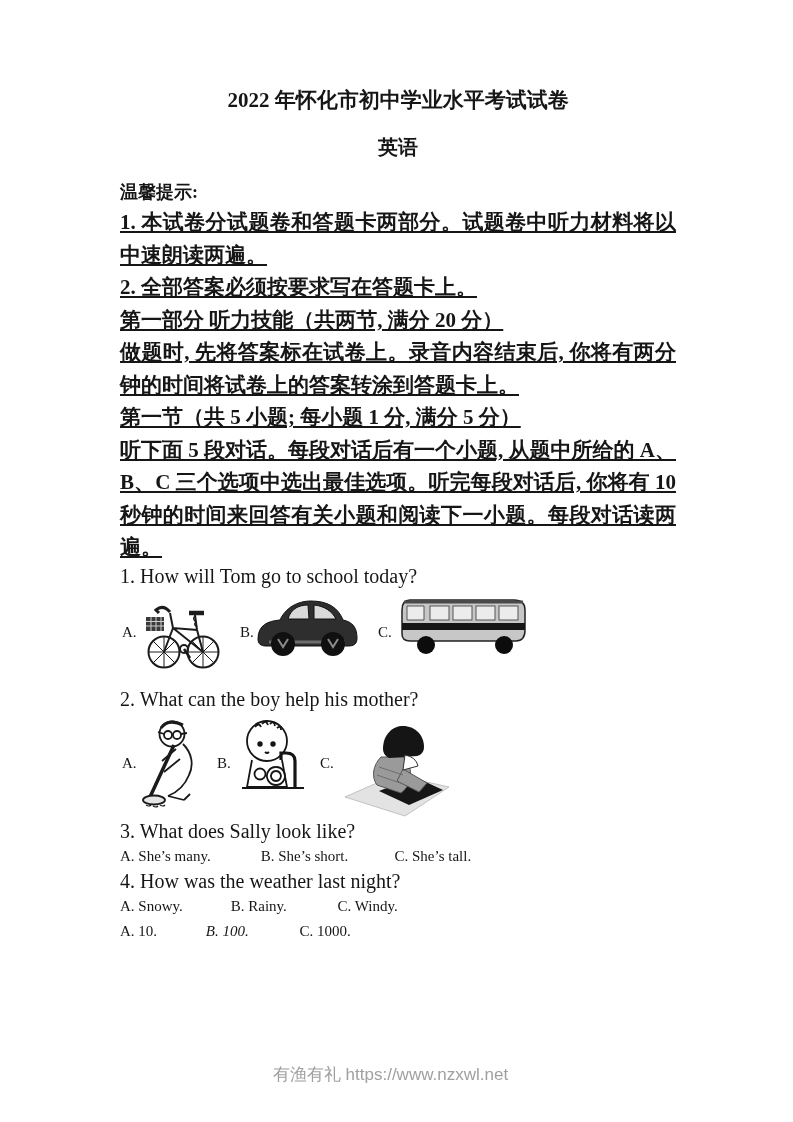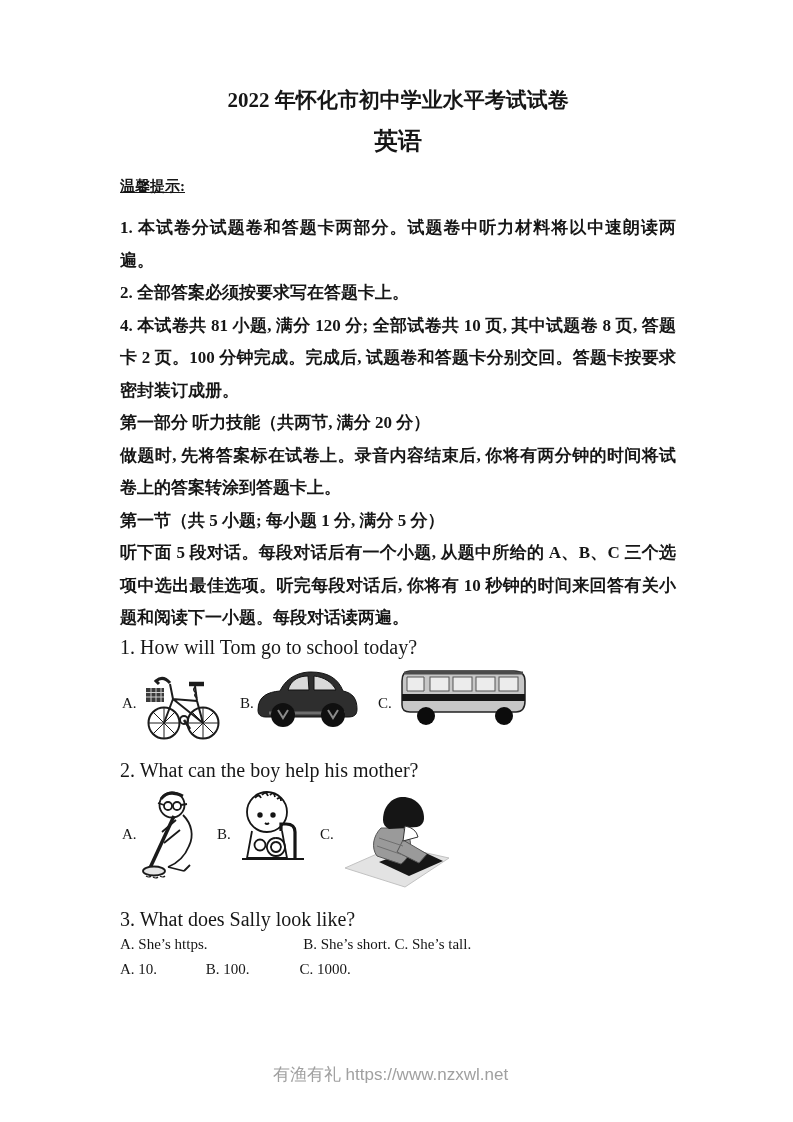--- a/index.html
+++ b/index.html
@@ -13,65 +13,64 @@
   }
   .content {
     position:absolute; left:120px; top:0; width:556px;
   }
   .title {
     margin:86px 0 0 0;
     text-align:center;
     font-size:21px; font-weight:bold; line-height:28px;
   }
   .subtitle {
-    margin:14px 0 0 0;
+    margin:20px 0 0 0;
     text-align:center;
-    font-size:24px; font-weight:bold; line-height:27px;
+    font-size:20px; font-weight:bold; line-height:27px;
   }
   .notice-heading {
-    margin:17px 0 12px 0;
-    font-size:15px; font-weight:bold; line-height:28px;text-decoration:underline;
+    margin:17px 0 0 0;
+    font-size:18px; font-weight:bold; line-height:28px;
   }
   .cjk {
-    margin:0; font-size:17px; font-weight:bold;
-    line-height:32.5px; text-align:justify;
+    margin:0; font-size:21px; font-weight:bold;
+    line-height:32.5px; text-align:justify;text-decoration:underline;
   }
   .eng { font-size:20px; font-weight:normal; line-height:25px; margin:0; }
   .q-text { margin:0; }
   .img-row { position:relative; }
   .img-row .opt-label { position:absolute; font-size:15px; }
   .img-row svg { position:absolute; }
   .row1 { height:95px; margin-top:3px; }
   .row2 { height:104px; margin-top:3px; }
   .opt-row { margin:0; font-size:15px; line-height:25px; }
   .opt-row span { display:inline-block; }
-  .q3a { width:137px; } .q3b { width:130px;text-align:right; }
+  .q3a { width:137px; } .q3b { width:130px; }
   .q4a { width:107px; } .q4b { width:103px; }
-  .q5a { width:82px; }  .q5b { width:90px; }
-  .qblock3 { margin-top:17px; }
+  .q5a { width:82px; }  .q5b { width:90px;font-style:italic; }
+  .qblock3 { }
   .footer {
     position:absolute; left:0; right:12px; top:1063px;
     text-align:center;
     font-family:"Liberation Sans","DejaVu Sans",sans-serif;
     font-size:17px; color:#a0a0a0; line-height:24px;
   }
 </style>
 </head>
 <body>
 
 <div class="page">
   <div class="content">
 
     <h1 class="title">2022 年怀化市初中学业水平考试试卷</h1>
     <h2 class="subtitle">英语</h2>
 
     <p class="notice-heading">温馨提示:</p>
     <p class="cjk">1. 本试卷分试题卷和答题卡两部分。试题卷中听力材料将以中速朗读两遍。</p>
     <p class="cjk">2. 全部答案必须按要求写在答题卡上。</p>
-    <p class="cjk">4. 本试卷共 81 小题, 满分 120 分; 全部试卷共 10 页, 其中试题卷 8 页, 答题卡 2 页。100 分钟完成。完成后, 试题卷和答题卡分别交回。答题卡按要求密封装订成册。</p>
 
     <p class="cjk">第一部分 听力技能（共两节, 满分 20 分）</p>
     <p class="cjk">做题时, 先将答案标在试卷上。录音内容结束后, 你将有两分钟的时间将试卷上的答案转涂到答题卡上。</p>
     <p class="cjk">第一节（共 5 小题; 每小题 1 分, 满分 5 分）</p>
     <p class="cjk">听下面 5 段对话。每段对话后有一个小题, 从题中所给的 A、B、C 三个选项中选出最佳选项。听完每段对话后, 你将有 10 秒钟的时间来回答有关小题和阅读下一小题。每段对话读两遍。</p>
 
     <p class="eng q-text">1. How will Tom go to school today?</p>
     <div class="img-row row1">
       <span class="opt-label" style="left:2px; top:32px;">A.</span>
       <svg style="left:22px; top:-4px;" width="82" height="86" viewBox="0 0 82 86">
@@ -157,26 +156,34 @@
         <path d="M60,52 L84,66 L76,75 L54,64 Z" fill="#9a9a9a" stroke="#555"></path>
         <path d="M36,50 l24,8 M34,58 l26,9" stroke="#6f6f6f" stroke-width="1" fill="none"></path>
         <path d="M40,32 C40,17 50,9 60,9 C72,9 81,18 81,30 C81,35 78,38 74,39 L46,41 C42,39 40,36 40,32 Z" fill="#151515"></path>
         <path d="M62,38 q11,2 13,11 l-15,4 Z" fill="#ffffff" stroke="#333"></path>
       </svg>
     </div>
 
     <div class="qblock3">
       <p class="eng q-text">3. What does Sally look like?</p>
       <p class="opt-row">
-        <span class="q3a">A. She’s https.</span>
+        <span class="q3a">A. She’s many.</span>
         <span class="q3b">B. She’s short.</span>
         <span>C. She’s tall.</span>
       </p>
     </div>
 
+    <div>
+      <p class="eng q-text">4. How was the weather last night?</p>
+      <p class="opt-row">
+        <span class="q4a">A. Snowy.</span>
+        <span class="q4b">B. Rainy.</span>
+        <span>C. Windy.</span>
+      </p>
+    </div>
 
     <div>
       <p class="opt-row">
         <span class="q5a">A. 10.</span>
         <span class="q5b">B. 100.</span>
         <span>C. 1000.</span>
       </p>
     </div>
 
   </div>

